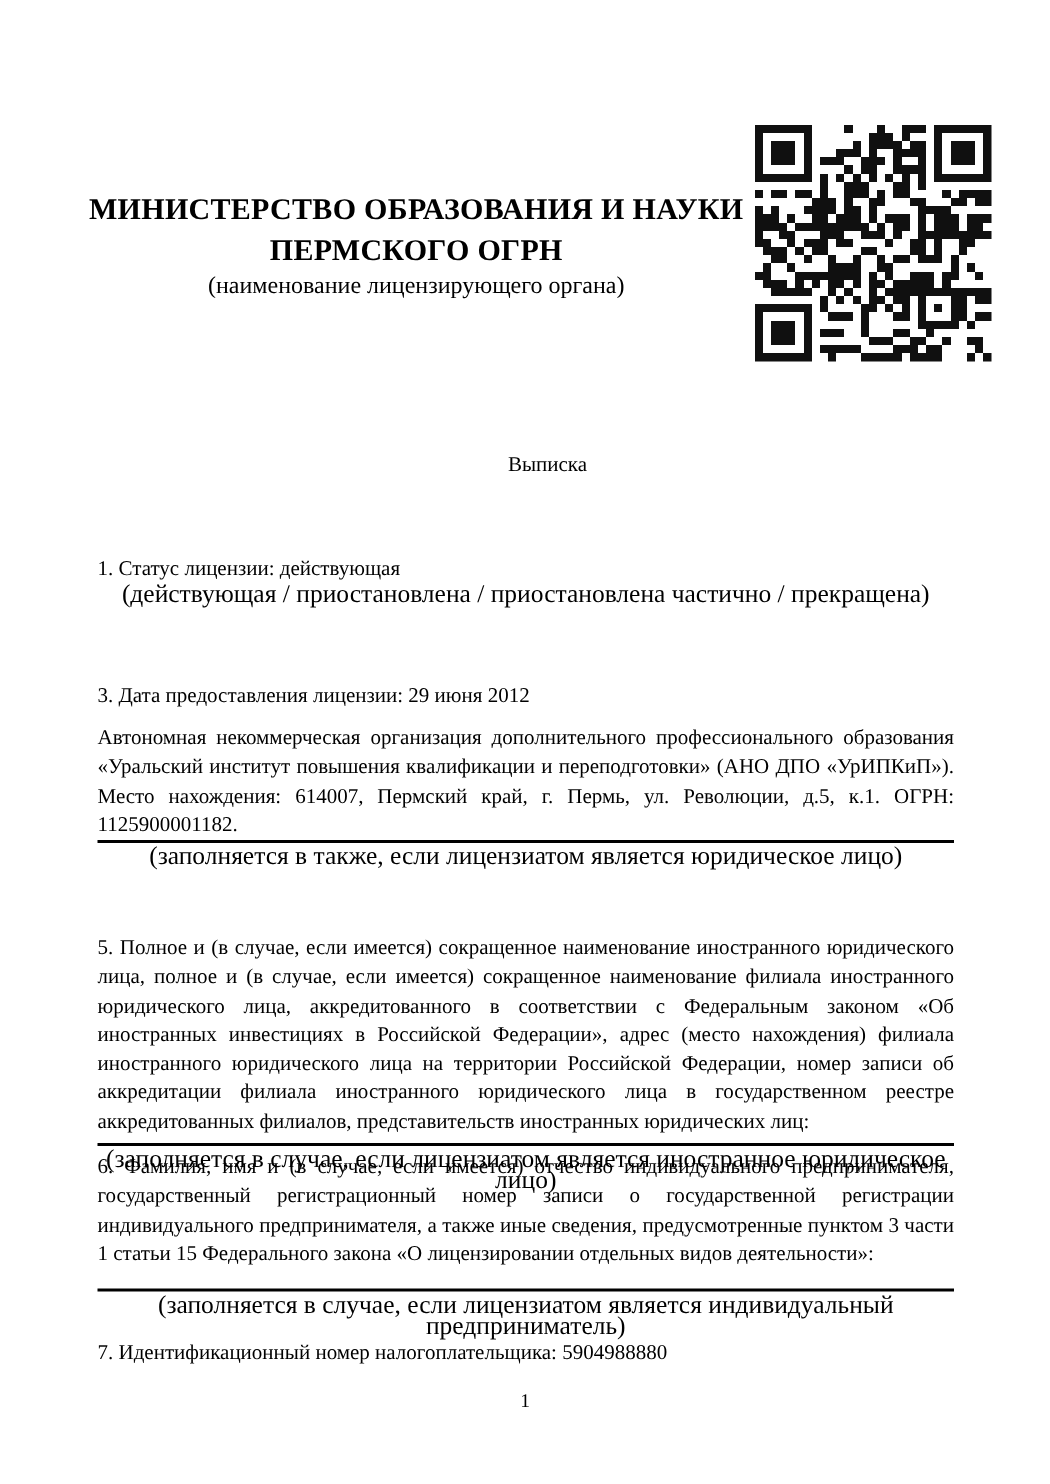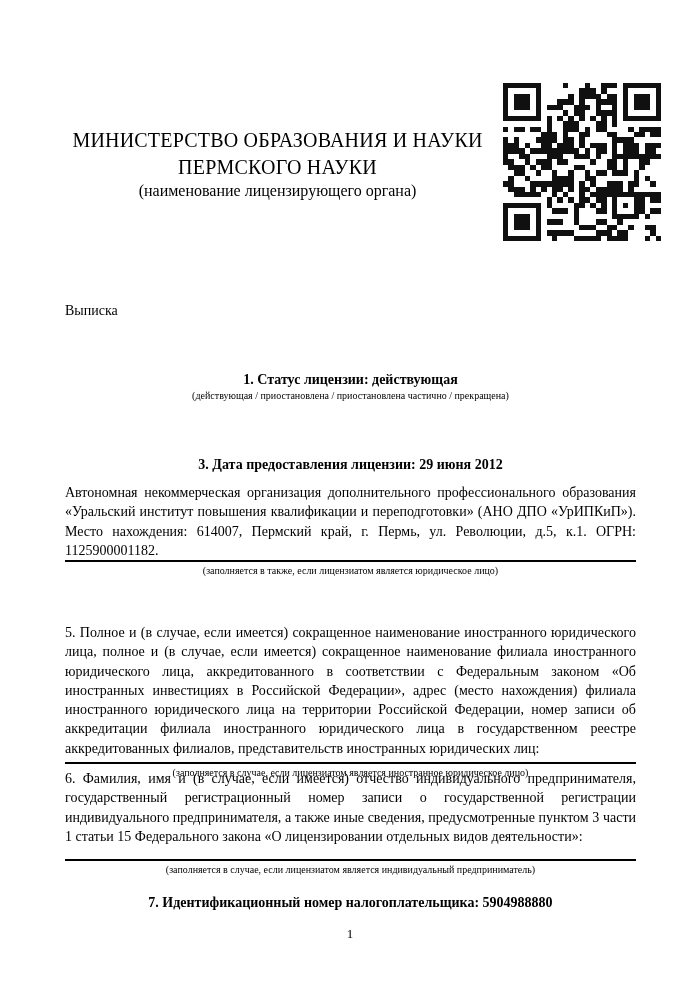--- a/index.html
+++ b/index.html
@@ -20,21 +20,21 @@
   .ministry {
     position: absolute;
     top: 127px;
     left: 55px;
     width: 445px;
     text-align: center;
   }
   .ministry .m-line {
     font-size: 20px;
     line-height: 27px;
-    font-weight: normal;
+    font-weight: bold;
     letter-spacing: 0.2px;
   }
   .ministry .m-caption {
     margin-top: 3px;
     font-size: 16px;
     line-height: 14px;
   }
 
   
   .qr {
@@ -44,38 +44,38 @@
     width: 158px;
     height: 158px;
   }
 
   
   .doc-title {
     position: absolute;
     top: 301px;
     left: 65px;
     width: 600px;
-    text-align: left;
+    text-align: center;
     font-size: 14px;
     line-height: 20px;
   }
 
   
   .item {
     position: absolute;
     left: 65px;
     width: 571px;
     font-size: 14px;
     line-height: 19.3px;
   }
   .item p { margin: 0; text-align: justify; }
-  .item p.plain { text-align: center; font-weight: bold; }
+  .item p.plain { text-align: left; }
 
   .note {
-    font-size: 10px;
+    font-size: 17px;
     line-height: 14px;
     text-align: center;
     margin-top: 2px;
   }
   .rule {
     height: 0;
     border-top: 2px solid #000;
   }
   .rule.gap-small { margin-top: 4px; }
   .rule.gap-large { margin-top: 13px; }
@@ -99,21 +99,21 @@
     line-height: 16px;
   }
 </style>
 </head>
 <body>
 
 <div class="page">
 
   <div class="ministry">
     <div class="m-line">МИНИСТЕРСТВО ОБРАЗОВАНИЯ И НАУКИ</div>
-    <div class="m-line">ПЕРМСКОГО НАУКИ</div>
+    <div class="m-line">ПЕРМСКОГО ОГРН</div>
     <div class="m-caption">(наименование лицензирующего органа)</div>
   </div>
 
   <div class="qr" id="qr"><svg xmlns="http://www.w3.org/2000/svg" viewBox="0 0 29 29" width="158" height="158" shape-rendering="crispEdges" fill="#101010">
         <rect x="0" y="0" width="1" height="1"></rect>
         <rect x="1" y="0" width="1" height="1"></rect>
         <rect x="2" y="0" width="1" height="1"></rect>
         <rect x="3" y="0" width="1" height="1"></rect>
         <rect x="4" y="0" width="1" height="1"></rect>
         <rect x="5" y="0" width="1" height="1"></rect>

